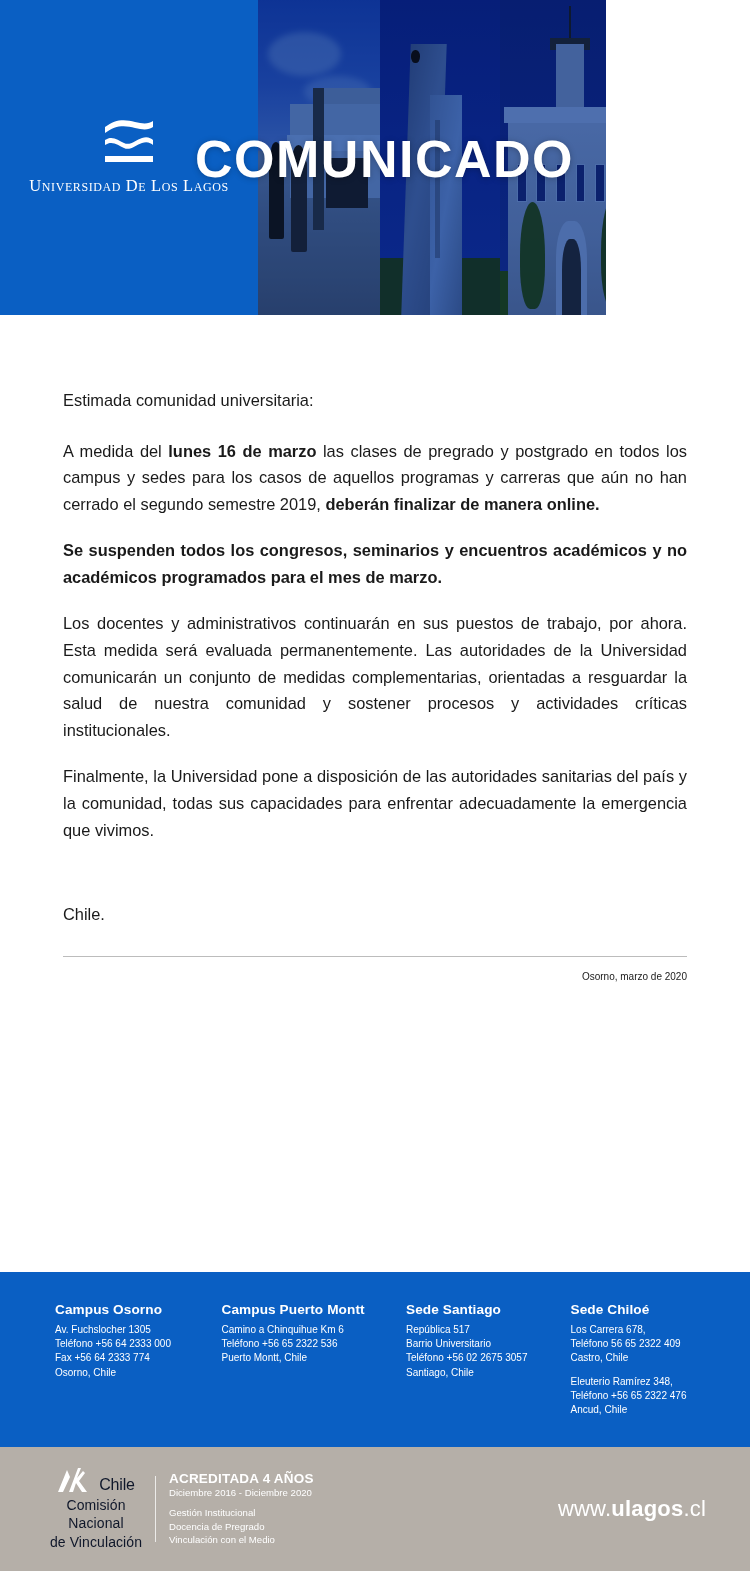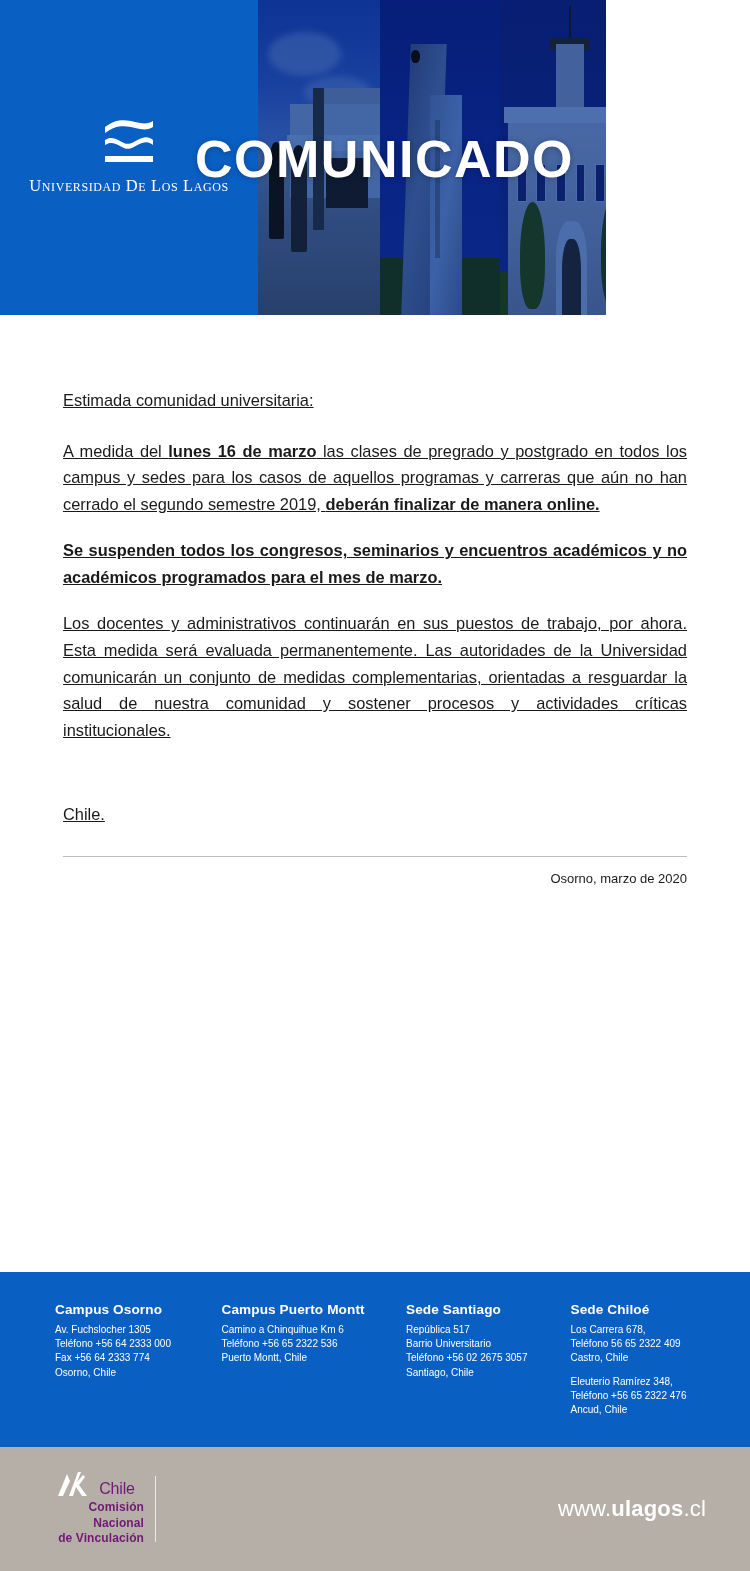--- a/index.html
+++ b/index.html
@@ -214,42 +214,41 @@
   }
 
   .letter p {
     color: #1a1a1a;
     font-size: 16.4px;
     line-height: 1.62;
     text-align: justify;
     text-justify: inter-word;
     margin-bottom: 20px;
     hyphens: manual;
-    text-decoration: underline;
   }
 
   .letter p.greeting { margin-bottom: 24px; }
   .letter p.all-bold { font-weight: 700; }
   .letter p b { font-weight: 700; }
 
   .sign-gap { height: 38px; }
   .letter p.sign { margin-bottom: 22px; }
 
   .divider {
     width: 624px;
     margin: 28px auto 0 auto;
     height: 1px;
     background: #bcbcbc;
   }
 
   .dateline {
     width: 624px;
     margin: 14px auto 0 auto;
     text-align: right;
-    font-size: 13px;
+    font-size: 10px;
     color: #1a1a1a;
   }
 
   
   .footer {
     position: absolute;
     left: 0; top: 1272px;
     width: 750px;
     height: 175px;
     background: #0a5fc3;
@@ -291,43 +290,42 @@
 
   .gray-inner {
     display: flex;
     align-items: center;
     height: 124px;
     padding-left: 48px;
   }
 
   .cna {
     width: 96px;
-    text-align: right;
-    color: #701a75;
+    text-align: center;
+    color: #0f172a;
     flex: none;
   }
   .cna-mark {
     display: flex;
     align-items: flex-end;
     justify-content: center;
     gap: 2px;
     margin-bottom: 3px;
   }
   .cna-chile {
     font-size: 16px;
     font-weight: 400;
     letter-spacing: -0.2px;
     line-height: 1;
     font-family: "Liberation Sans", sans-serif;
   }
   .cna-sub {
-    font-size: 12px;
+    font-size: 14px;
     line-height: 1.3;
     letter-spacing: 0.1px;
-    font-weight: bold;
   }
 
   .cna-sep {
     width: 1px;
     height: 66px;
     background: #ffffff;
     opacity: .75;
     margin: 0 13px 0 11px;
     flex: none;
   }
@@ -450,20 +448,21 @@
 
       <p class="greeting">Estimada comunidad universitaria:</p>
 
 
       <p><span>A medida del </span><b>lunes 16 de marzo</b><span> las clases de pregrado y postgrado en todos los campus y sedes para los casos de aquellos programas y carreras que aún no han cerrado el segundo semestre 2019, </span><b>deberán finalizar de manera online.</b></p>
 
       <p class="all-bold">Se suspenden todos los congresos, seminarios y encuentros académicos y no académicos programados para el mes de marzo.</p>
 
       <p>Los docentes y administrativos continuarán en sus puestos de trabajo, por ahora. Esta medida será evaluada permanentemente. Las autoridades de la Universidad comunicarán un conjunto de medidas complementarias, orientadas a resguardar la salud de nuestra comunidad y sostener procesos y actividades críticas institucionales.</p>
 
+      <p>Finalmente, la Universidad pone a disposición de las autoridades sanitarias del país y la comunidad, todas sus capacidades para enfrentar adecuadamente la emergencia que vivimos.</p>
 
       <div class="sign-gap"></div>
 
       <p class="sign">Chile.</p>
     </div>
 
     <div class="divider"></div>
     <div class="dateline">Osorno, marzo de 2020</div>
   </div>
 
@@ -518,19 +517,26 @@
             <path d="M1 25 L10 3 L13 10 L6 25 Z" fill="#ffffff"></path>
           </svg>
           <span class="cna-chile">Chile</span>
         </div>
         <div class="cna-sub">Comisión Nacional</div>
         <div class="cna-sub">de Vinculación</div>
       </div>
 
       <div class="cna-sep"></div>
 
+      <div class="accred">
+        <div class="title">ACREDITADA 4 AÑOS</div>
+        <div class="period">Diciembre 2016 - Diciembre 2020</div>
+        <div class="item">Gestión Institucional</div>
+        <div class="item">Docencia de Pregrado</div>
+        <div class="item">Vinculación con el Medio</div>
+      </div>
 
       <div class="site"><span>www.</span><b>ulagos</b><span>.cl</span></div>
 
     </div>
   </div>
 
 </div>
 
 </body></html>

